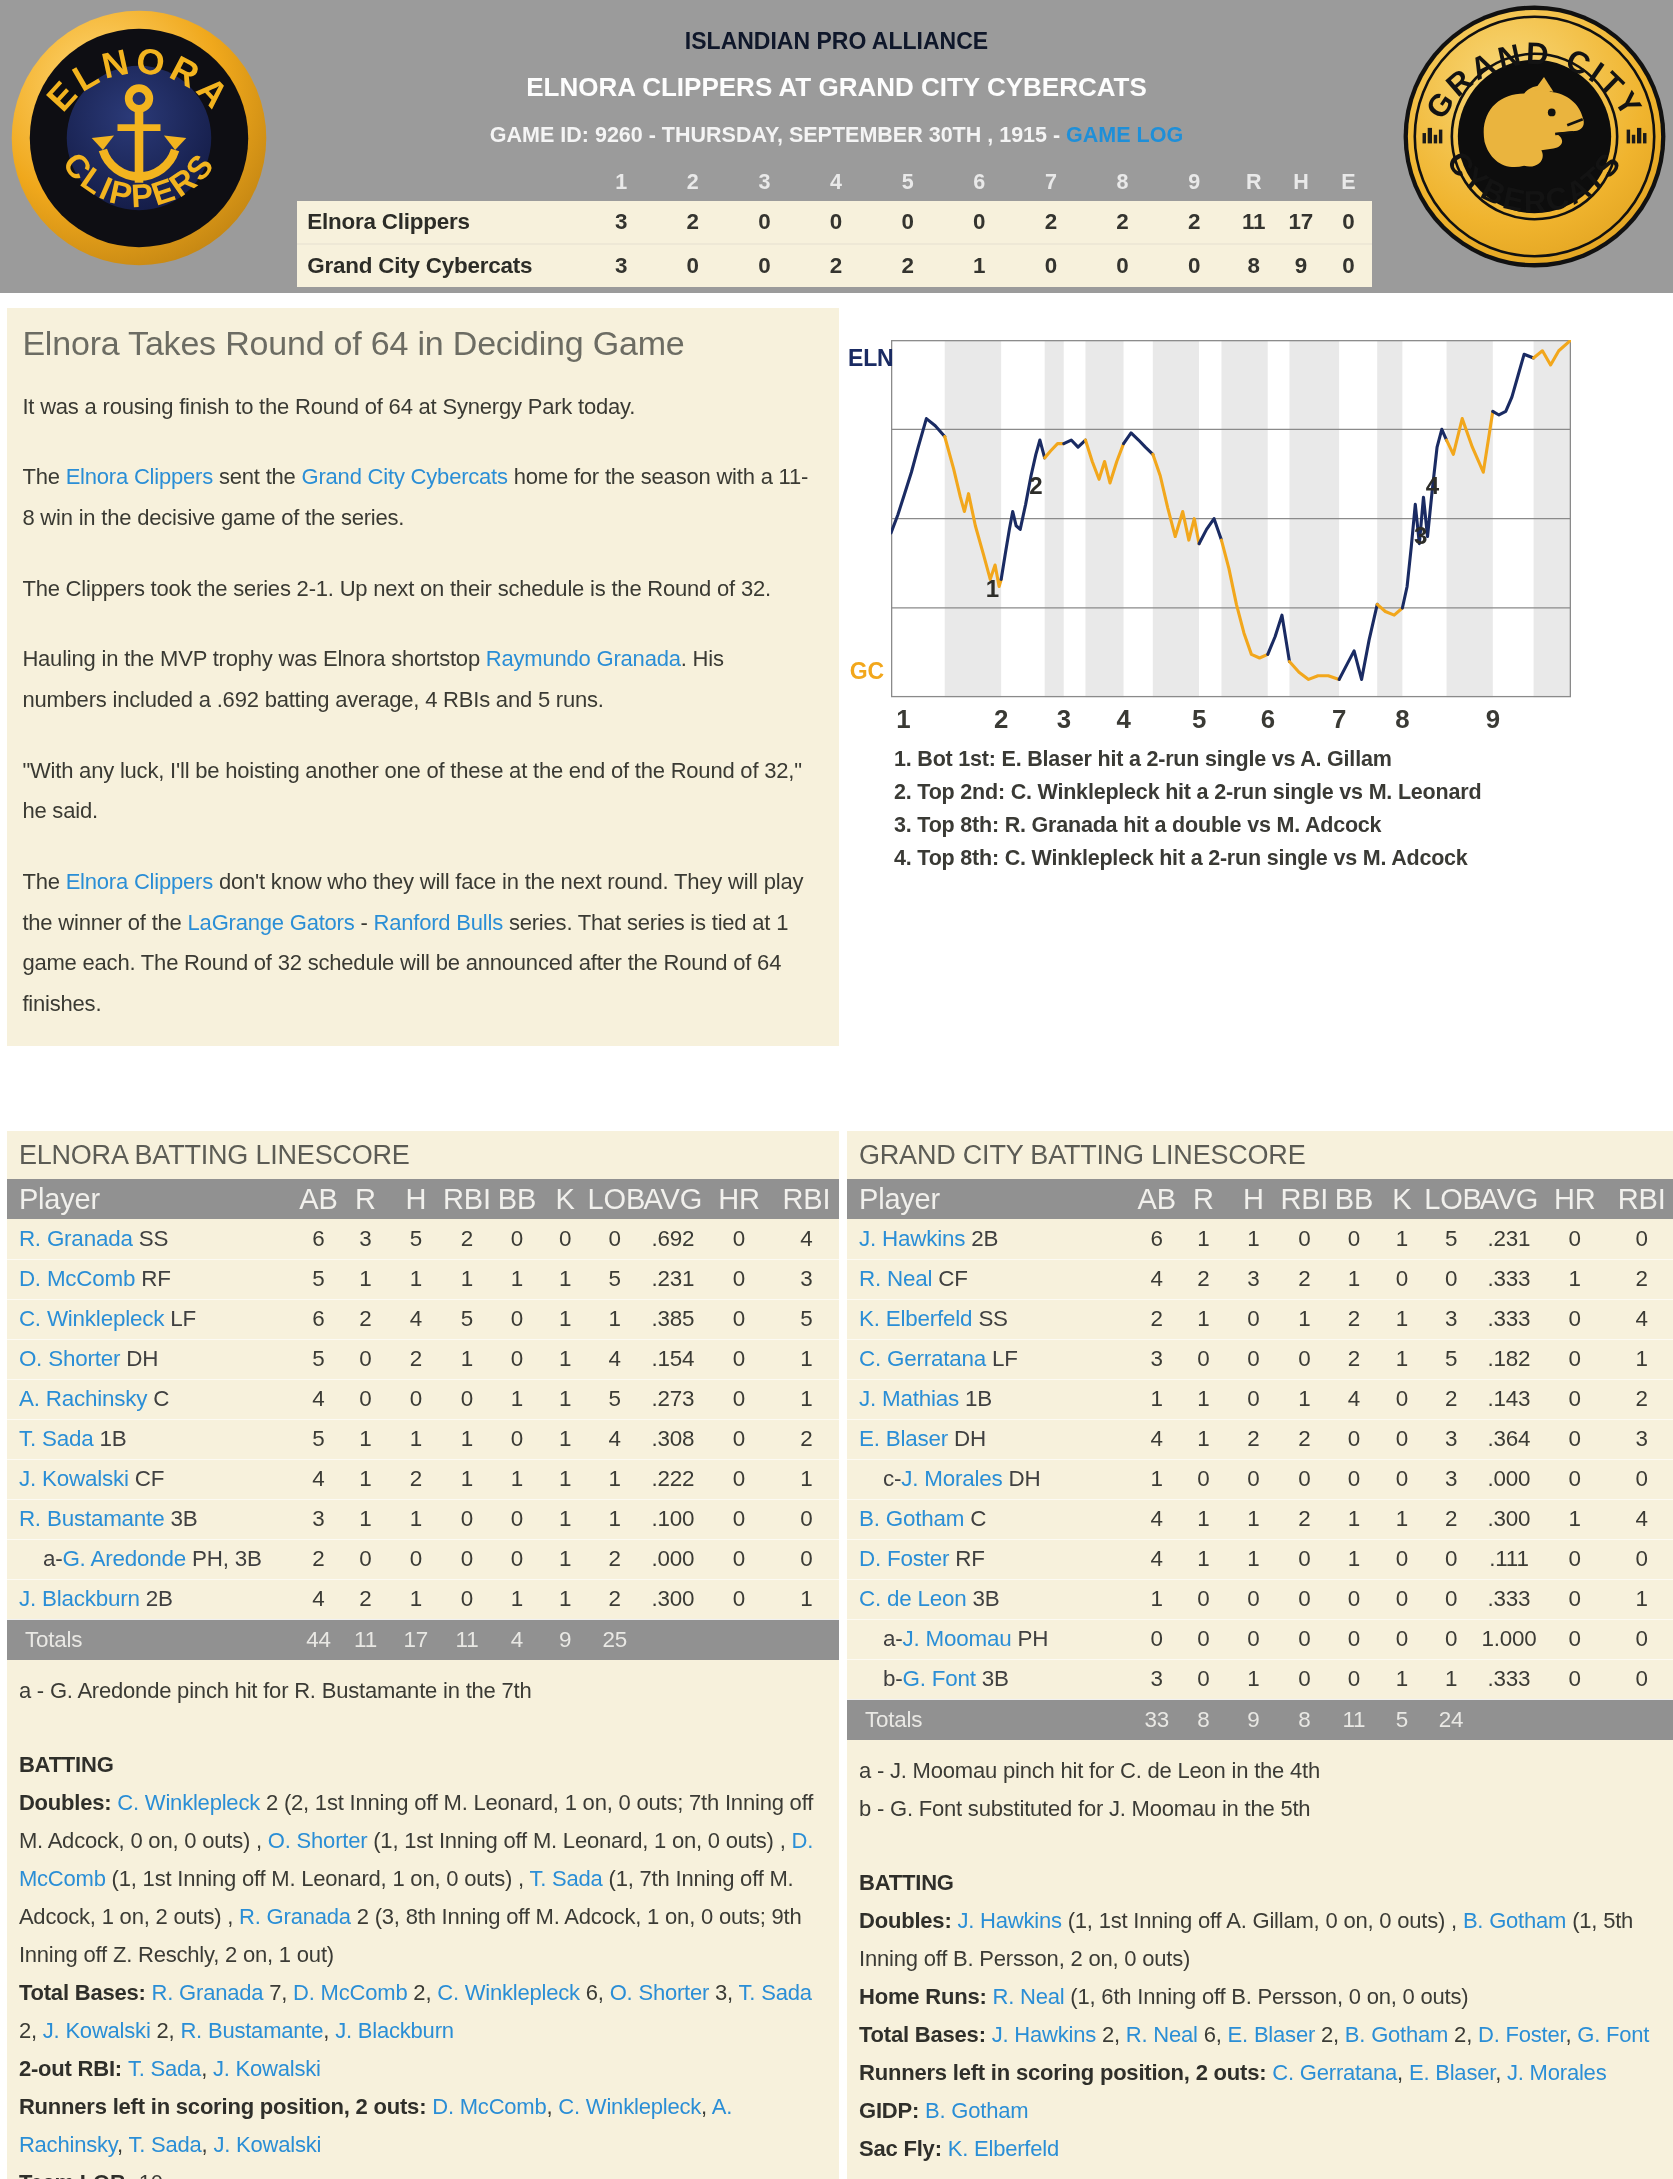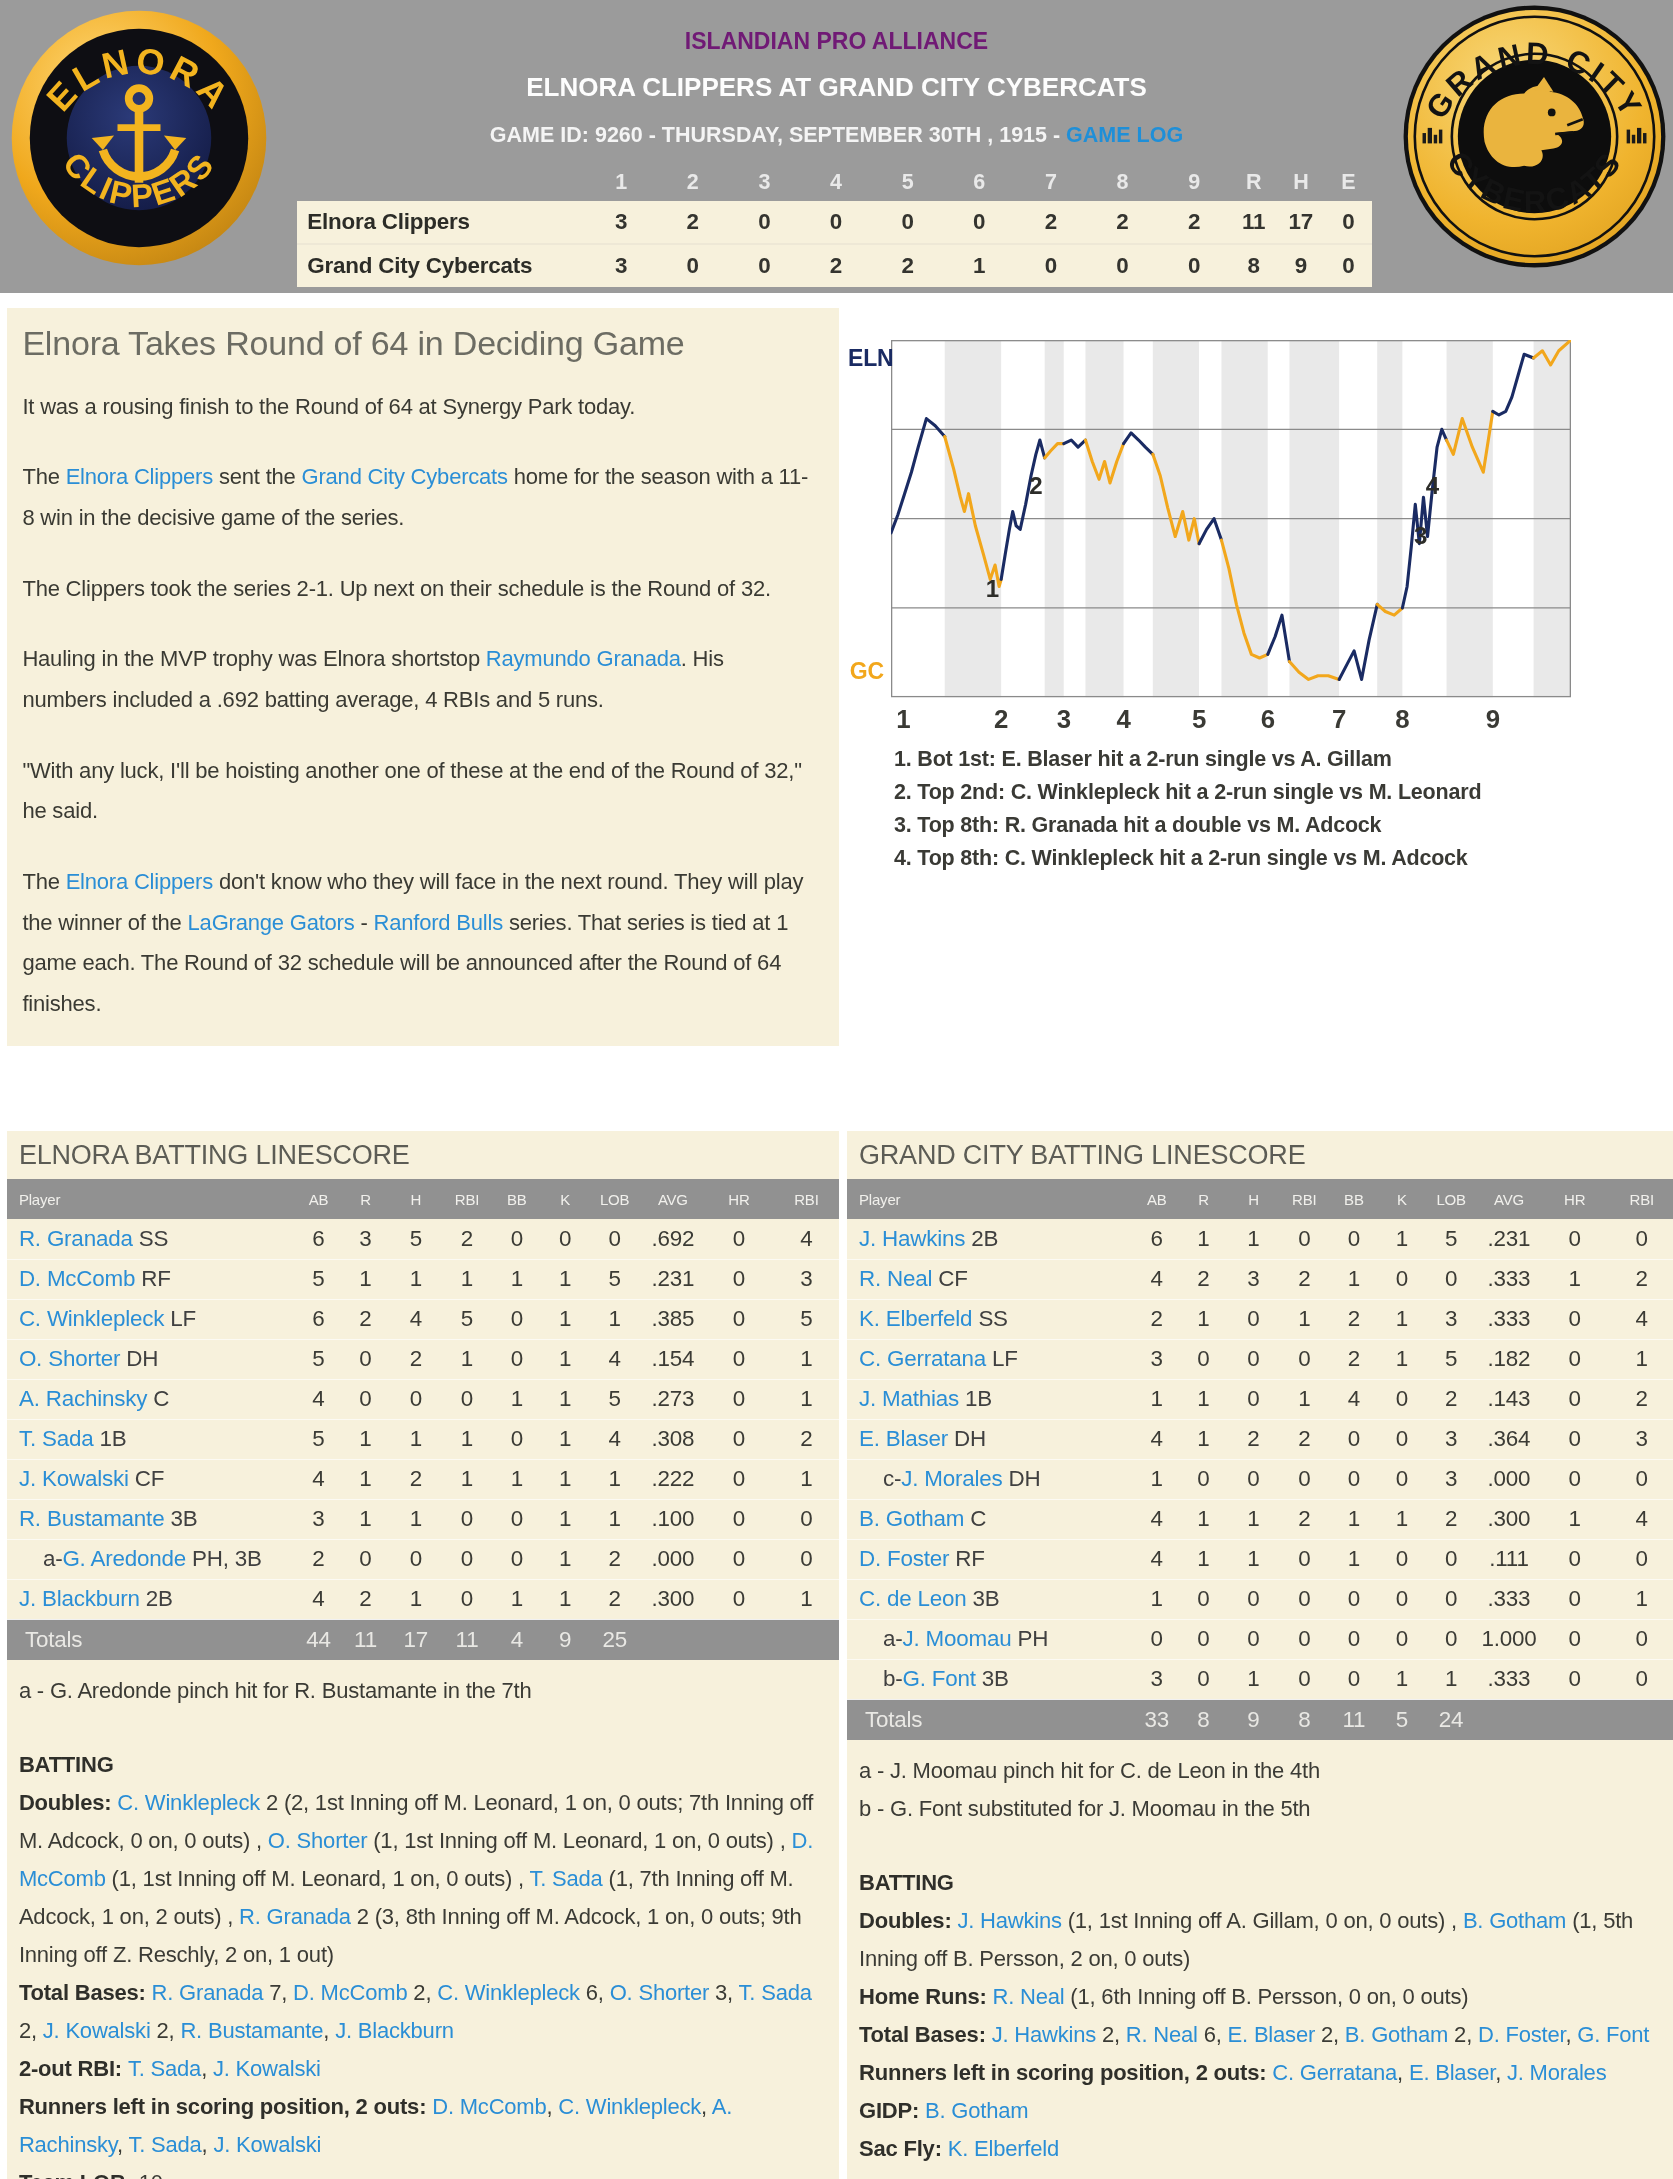--- a/index.html
+++ b/index.html
@@ -6,21 +6,21 @@
   html,body { background:#fff; }
   body { font-family:"Liberation Sans", sans-serif; letter-spacing:-0.2px; }
   .page { position:relative; width:1673px; height:2179px; background:#fff; overflow:hidden; }
 
   
   .masthead { position:absolute; left:0; top:0; width:1673px; height:293px; background:#9b9b9b; }
   .logo { position:absolute; }
   .logo-away { left:10.3px; top:8.6px; }
   .logo-home { left:1401px; top:3.4px; }
   .head-center { position:absolute; left:0; top:0; width:100%; text-align:center; padding-top:27.5px; }
-  .league-title { font-size:23px; font-weight:700; color:#701a75; margin-bottom:17px; letter-spacing:0; }
+  .league-title { font-size:23px; font-weight:700; color:#0f172a; margin-bottom:17px; letter-spacing:0; }
   .matchup-title { font-size:26px; font-weight:700; color:#fdfdfd; margin-bottom:20.6px; letter-spacing:0; }
   .game-line { font-size:21.5px; font-weight:700; color:#f4f4f4; letter-spacing:0; }
   .game-line a { color:#1f8fd8; text-decoration:none; }
 
   
   .linescore { position:absolute; left:297px; top:163px; width:1075px; border-collapse:collapse; table-layout:fixed; }
   .linescore th { height:38px; font-size:21.5px; font-weight:700; color:#e9e9e9; text-align:center; }
   .linescore td { height:43px; font-size:22.4px; font-weight:600; color:#34342f; text-align:center; background:#f7f1dc; }
   .linescore tr + tr td { border-top:2.6px solid #eee8d6; }
   .linescore td.teamname { text-align:left; padding-left:10.3px; font-weight:700; color:#2c2c27; }
@@ -42,21 +42,21 @@
   .ann  { font-size:28px; font-weight:700; fill:#2d2d29; }
   .key-moments { margin:6.9px 0 0 46px; }
   .km { font-size:21.5px; font-weight:600; color:#3a3a35; line-height:33px; }
 
   
   .batting-panel { position:absolute; top:1131px; background:#f7f1dc; height:1102px; overflow:hidden; }
   .panel-left  { left:6.9px;  width:832px; }
   .panel-right { left:847px; width:827px; }
   .panel-title { font-size:27px; font-weight:400; color:#5c5c55; padding:8.6px 0 8.6px 12px; }
   .bat { width:100%; border-collapse:collapse; table-layout:fixed; }
-  .bat thead td { background:#919191; color:#f1f0ec; height:40px; font-size:15px; text-align:center; }
+  .bat thead td { background:#919191; color:#f1f0ec; height:40px; font-size:29px; text-align:center; }
   .bat thead td.pcell { text-align:left; padding-left:12px; }
   .bat tbody td { height:40px; font-size:22.4px; color:#3b3b35; text-align:center; border-bottom:1.7px solid rgba(255,255,255,0.65); }
   .bat tbody td.pcell { text-align:left; padding-left:12px; white-space:nowrap; overflow:hidden; }
   .bat tbody tr.subrow td.pcell { padding-left:36px; }
   .bat .pname { color:#2a8ed6; text-decoration:none; }
   .bat .ppre, .bat .ppos { color:#404040; }
   .bat tfoot td { background:#919191; color:#e9e8e4; height:41px; font-size:22.4px; text-align:center; }
   .bat tfoot td.pcell { text-align:left; padding-left:18px; }
   .notes { margin:12px 19px 0 12px; }
   .note-line { font-size:22px; line-height:38px; color:#3b3b35; }

